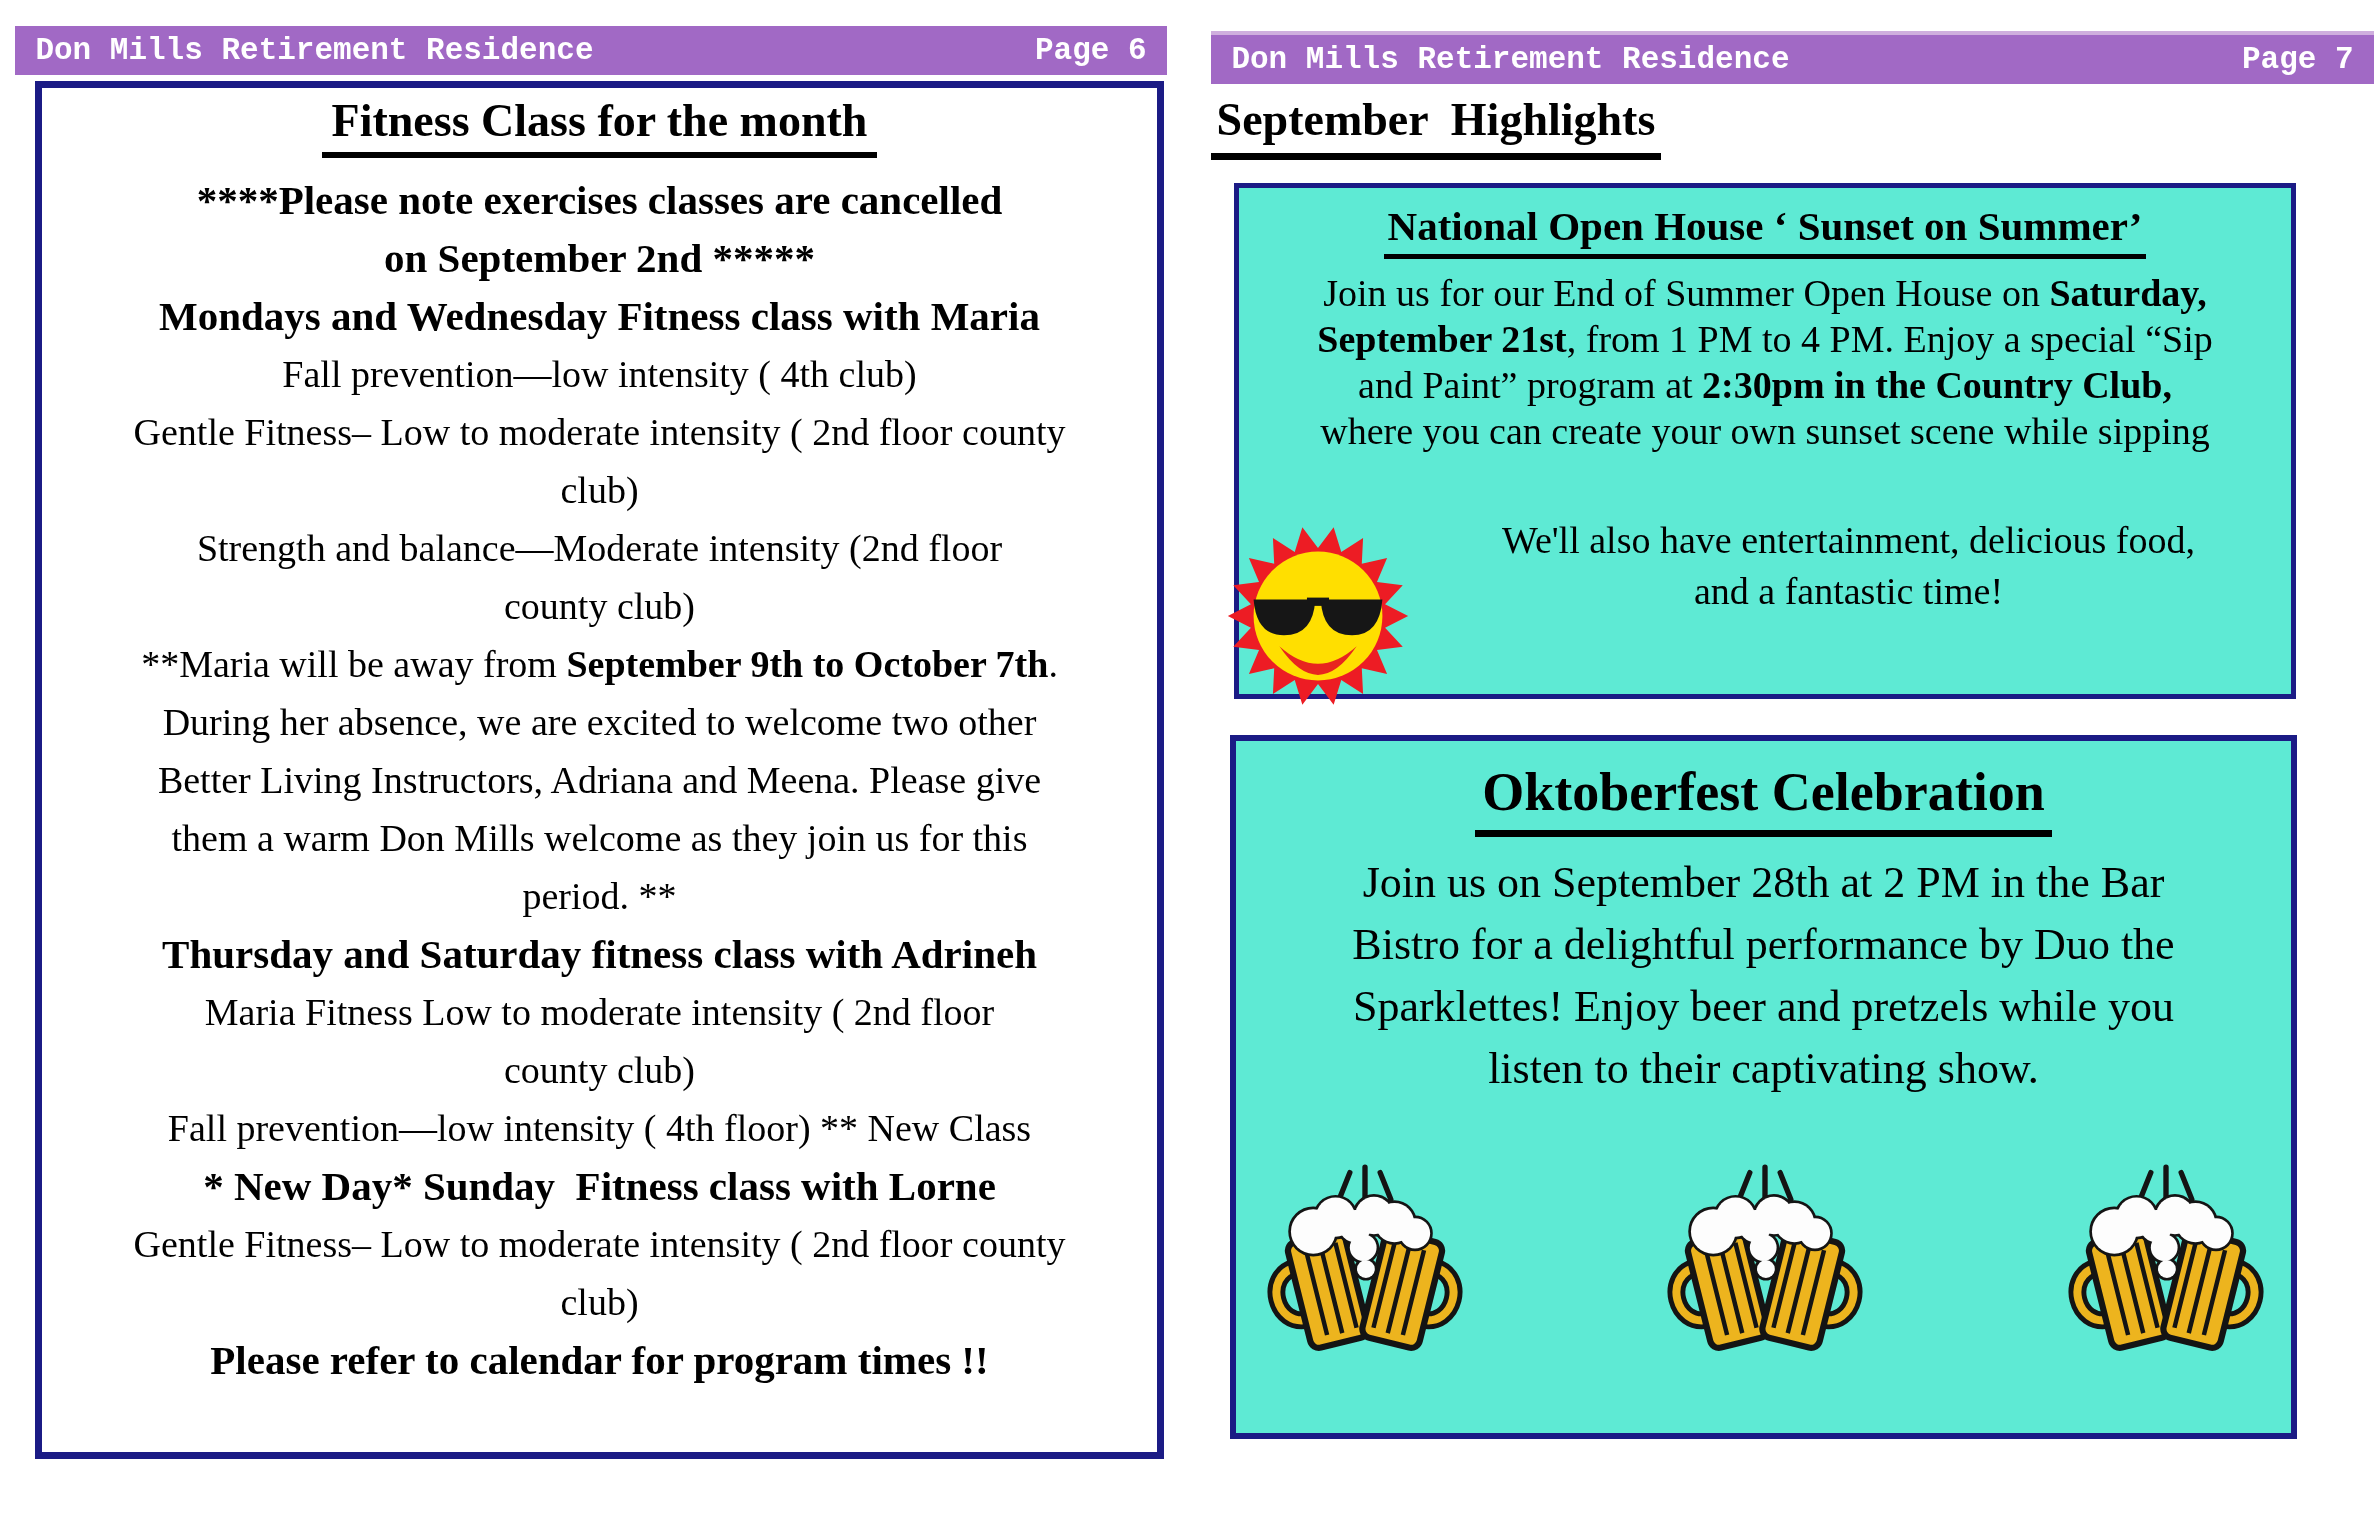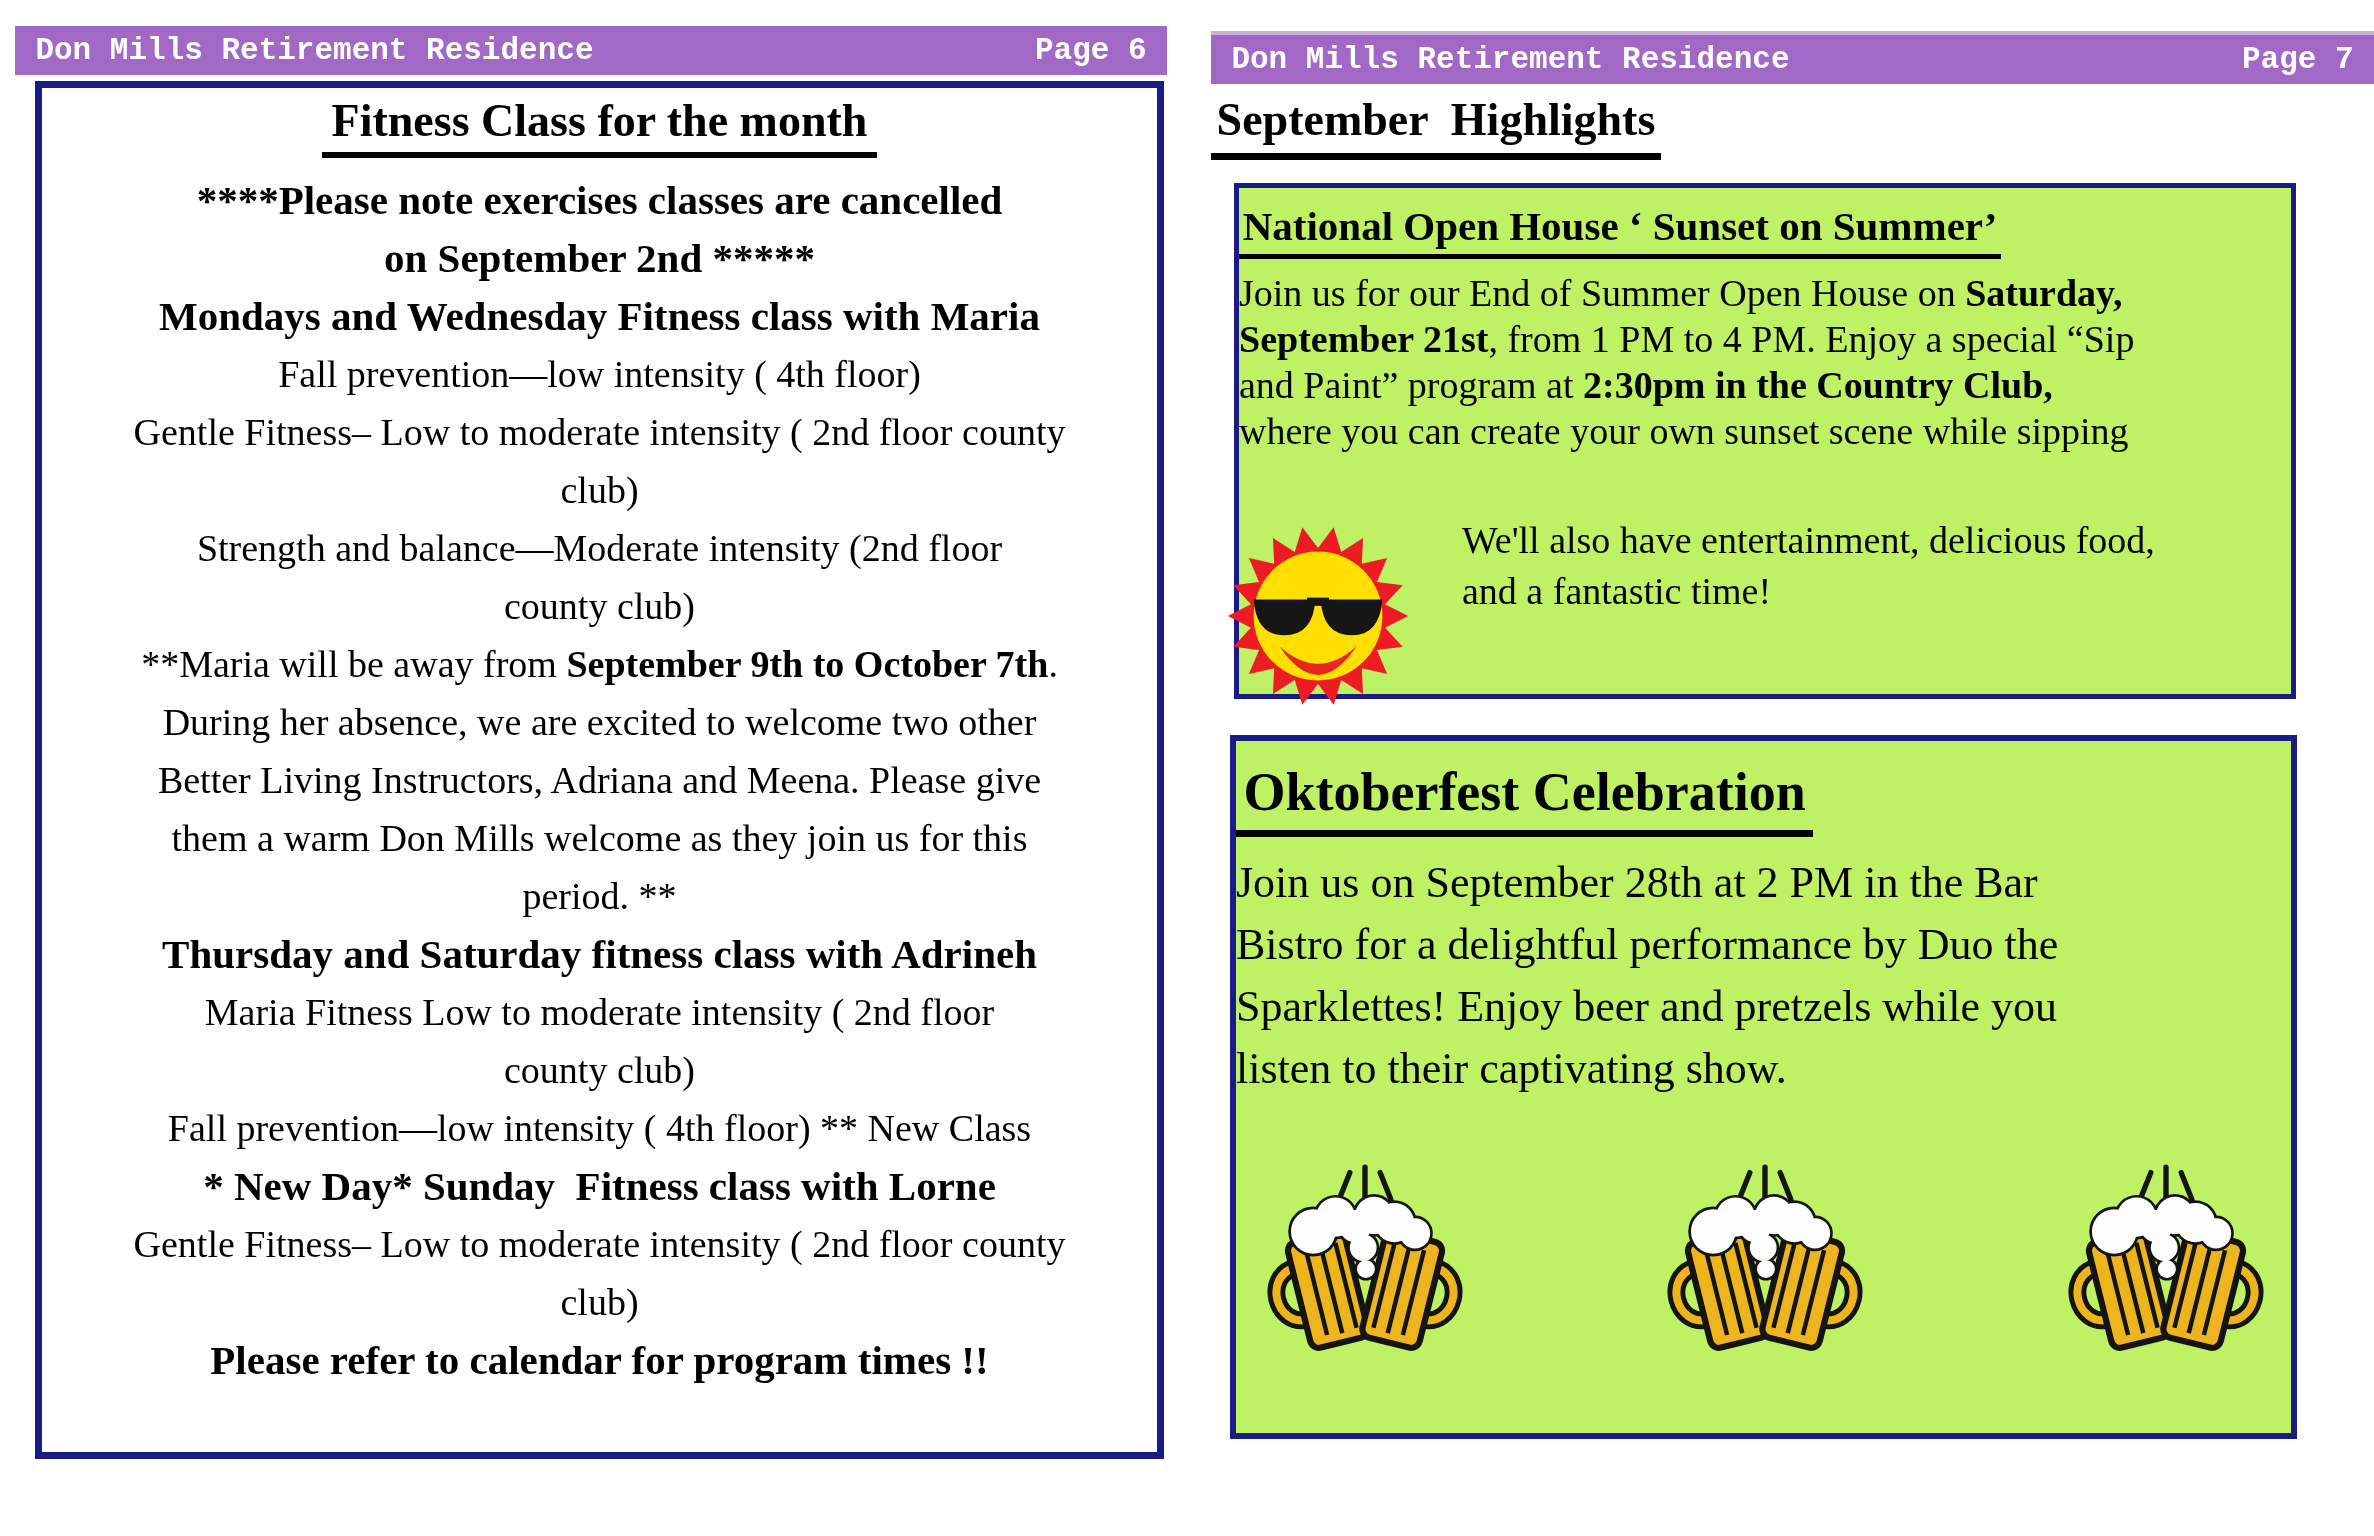--- a/index.html
+++ b/index.html
@@ -22,21 +22,21 @@
   .fitness-lines{margin-top:13px;}
   .fitness-lines .tline{font-size:38px;line-height:58px;white-space:pre;text-align:center;}
   .fitness-lines .tline.big{font-size:41px;}
 
   
   .heading{position:absolute;left:1211px;top:93px;width:1163px;text-align:left;}
   .heading span{display:inline-block;font-weight:bold;font-size:46px;
           border-bottom:7.4px solid #000;padding:0 5.6px 7.4px;white-space:pre;}
 
   
-  .nbox{position:absolute;box-sizing:border-box;border:5.6px solid #1b1b85;background:#bef264;}
+  .nbox{position:absolute;box-sizing:border-box;border:5.6px solid #1b1b85;background:#5eead4;text-align:center;}
   .box1{left:1234px;top:183px;width:1062px;height:516px;}
   .box2{left:1230px;top:735px;width:1067px;height:704px;border-width:6.5px;}
 
   .box1 .boxtitle{margin-top:14px;}
   .box1 .boxtitle span{display:inline-block;font-weight:bold;font-size:41px;
           border-bottom:5.6px solid #000;padding:0 3.7px 3.7px;white-space:pre;}
   .box1-para{margin-top:11px;}
   .box1-para .tline{font-size:38px;line-height:46px;white-space:pre;}
   .box1-bottom{position:absolute;left:223px;right:56px;top:327px;}
   .box1-bottom .tline{font-size:38px;line-height:51px;white-space:pre;}
@@ -63,21 +63,21 @@
   </header>
 
   <div class="bigbox">
     <div class="boxtitle">
       <span>Fitness Class for the month</span>
     </div>
     <div class="fitness-lines">
         <div class="tline big"><span class="b">****Please note exercises classes are cancelled</span></div>
         <div class="tline big"><span class="b">on September 2nd *****</span></div>
         <div class="tline big"><span class="b">Mondays and Wednesday Fitness class with Maria</span></div>
-        <div class="tline"><span>Fall prevention—low intensity ( 4th floor)</span></div>
+        <div class="tline"><span>Fall prevention—low intensity ( 4th club)</span></div>
         <div class="tline"><span>Gentle Fitness– Low to moderate intensity ( 2nd floor county</span></div>
         <div class="tline"><span>club)</span></div>
         <div class="tline"><span>Strength and balance—Moderate intensity (2nd floor</span></div>
         <div class="tline"><span>county club)</span></div>
         <div class="tline"><span>**Maria will be away from </span><span class="b">September 9th to October 7th</span><span>.</span></div>
         <div class="tline"><span>During her absence, we are excited to welcome two other</span></div>
         <div class="tline"><span>Better Living Instructors, Adriana and Meena. Please give</span></div>
         <div class="tline"><span>them a warm Don Mills welcome as they join us for this</span></div>
         <div class="tline"><span>period. **</span></div>
         <div class="tline big"><span class="b">Thursday and Saturday fitness class with Adrineh</span></div>

